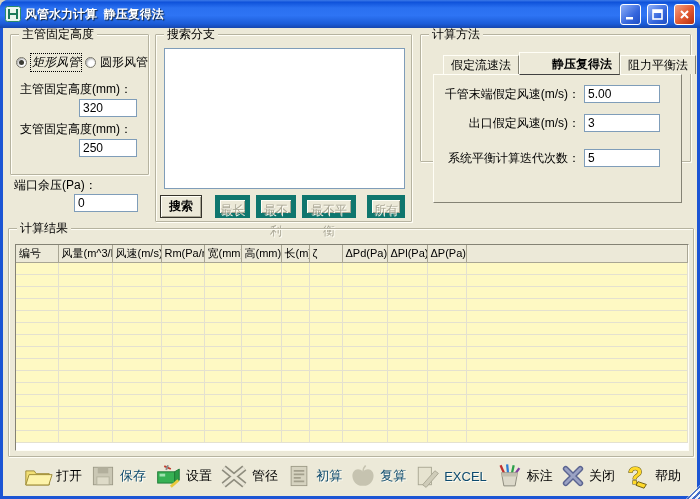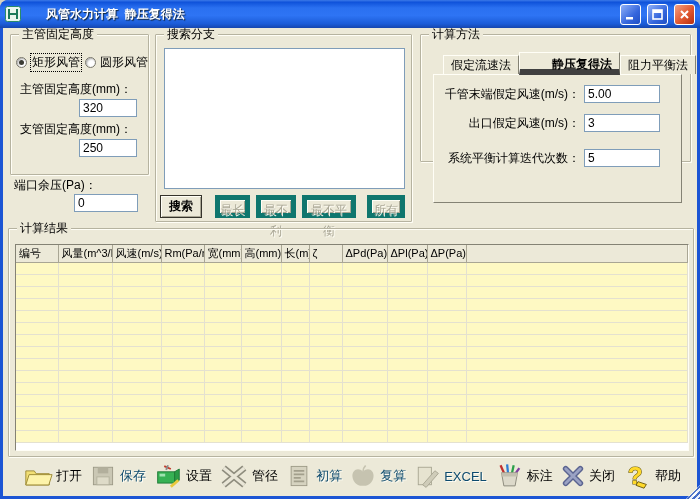--- a/index.html
+++ b/index.html
@@ -8,21 +8,21 @@
     position:relative;width:700px;height:499px;
     font-family:"Liberation Sans","DejaVu Sans",sans-serif;font-size:12px;color:#000;
     background:#1c55d4;border-radius:8px 8px 0 0;overflow:hidden;
   }
   
   .titlebar{
     position:absolute;left:0;top:0;right:0;height:28px;
     background:linear-gradient(180deg,#3c79e8 0%,#0f52da 8%,#2a70f0 28%,#2e74f4 55%,#1b5cd8 85%,#1646ae 100%);
     display:flex;align-items:center;padding:0 5px;gap:4px;border-radius:8px 8px 0 0;
   }
-  .titlebar .apptitle{color:#fff;font-weight:bold;font-size:12px;text-shadow:1px 1px 1px #123;white-space:pre;flex:1;margin-left:21px;}
+  .titlebar .apptitle{color:#fff;font-weight:bold;font-size:12px;text-shadow:1px 1px 1px #123;white-space:pre;flex:1;}
   .winbtn{width:21px;height:21px;border:1px solid #fff;border-radius:3px;display:flex;align-items:center;justify-content:center;margin-left:2px;}
   .winbtn.blue{background:linear-gradient(135deg,#8fb0f8 0%,#3566dd 60%,#1f4fc4 100%);}
   .winbtn.red{background:linear-gradient(135deg,#f4a183 0%,#e0572f 55%,#b62e10 100%);}
   
   .client{position:absolute;left:3px;right:3px;top:28px;bottom:3px;background:#ece9d8;overflow:hidden;}
   .groupbox{
     position:absolute;border:1px solid #b6b3a0;border-radius:1px;
     box-shadow:1px 1px 0 #fffef6, inset 1px 1px 0 #fffef6;
   }
   .legend{position:absolute;top:-8px;left:8px;background:#ece9d8;padding:0 3px;line-height:14px;white-space:nowrap;}
@@ -45,21 +45,21 @@
   .btn.default{border:1px solid #35332b;font-weight:bold;}
   .btn.disabled{color:#a8a594;text-shadow:1px 1px 0 #fffef6;}
   
   .listbox{position:absolute;background:#fff;border:1px solid #7f9db9;}
   
   .tabstrip{position:absolute;display:flex;align-items:flex-end;height:23px;}
   .tab{
     height:19px;line-height:18px;padding:0 7px;background:#ece9d8;white-space:nowrap;
     border:1px solid;border-color:#fffef6 #848274 #848274 #fffef6;border-bottom:none;position:relative;z-index:1;
   }
-  .tab.active{height:23px;line-height:22px;font-weight:bold;z-index:3;margin-bottom:-1px;border-bottom:6px solid #404040;padding-left:32px;}
+  .tab.active{height:23px;line-height:22px;font-weight:bold;z-index:3;margin-bottom:-1px;border-bottom:1px solid #404040;padding-left:32px;}
   .tabpage{position:absolute;border:1px solid;border-color:#fffef6 #848274 #848274 #fffef6;background:#ece9d8;z-index:2;}
   .fld-lbl{position:absolute;width:146px;text-align:right;line-height:17px;white-space:nowrap;}
   
   .grid-wrap{position:absolute;background:#fff;border:1px solid;border-color:#848274 #fffef6 #fffef6 #848274;overflow:hidden;}
   table.grid{border-collapse:collapse;table-layout:fixed;width:100%;background:#fef9c3;}
   table.grid th{
     background:#ece9d8;border-right:1px solid #a9a694;border-bottom:1px solid #a9a694;
     height:17px;font-weight:normal;font-size:11px;text-align:left;padding:0 3px;overflow:hidden;white-space:nowrap;
   }
   table.grid td{border-right:1px solid #e4e1d0;border-bottom:1px solid #e4e1d0;height:12px;padding:0;}
@@ -103,21 +103,21 @@
           <path d="M3 3 L10 10 M10 3 L3 10" stroke="#fff" stroke-width="2"></path>
         </svg>
     </span>
   </div>
 
   <div class="client">
 
     <div class="groupbox" style="left:7px;top:6px;width:139px;height:141px;">
       <span class="legend">主管固定高度</span>
 
-      <div class="radio-item" style="left:5px;top:19px;">
+      <div class="radio-item" style="left:5px;top:19px;font-style:italic;">
         <span class="radio-dot checked"></span>
         <span class="focusrect">矩形风管</span>
       </div>
       <div class="radio-item" style="left:74px;top:19px;">
         <span class="radio-dot"></span>
         <span>圆形风管</span>
       </div>
 
       <span class="lbl" style="left:9px;top:47px;">主管固定高度(mm)：</span>
       <input class="tb" style="left: 68px; top: 64px; width: 58px;" value="320">

